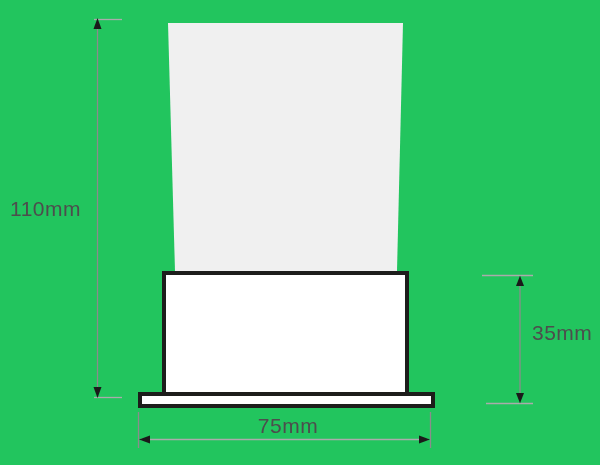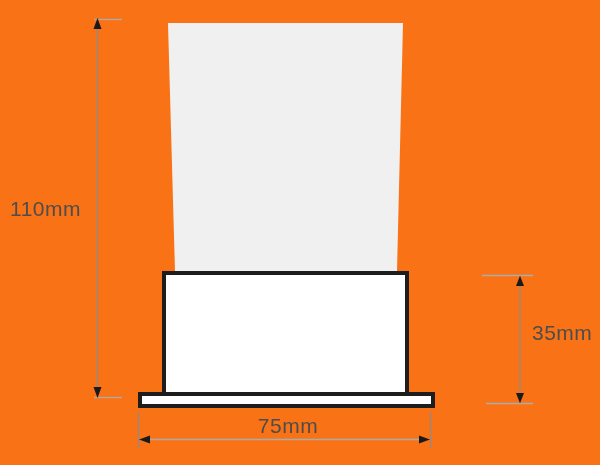--- a/index.html
+++ b/index.html
@@ -4,21 +4,21 @@
 <style>
   html, body {
     margin: 0;
     padding: 0;
     background: #ffffff;
   }
   .stage {
     position: relative;
     width: 600px;
     height: 465px;
-    background: #f97316;
+    background: #22c55e;
     overflow: hidden;
     font-family: "Liberation Sans", "DejaVu Sans", sans-serif;
   }
   svg { display: block; }
   .dim-label {
     font-family: "Liberation Sans", "DejaVu Sans", sans-serif;
     font-size: 21px;
     font-weight: 400;
     fill: #4d4d4d;
     letter-spacing: 0.5px;

